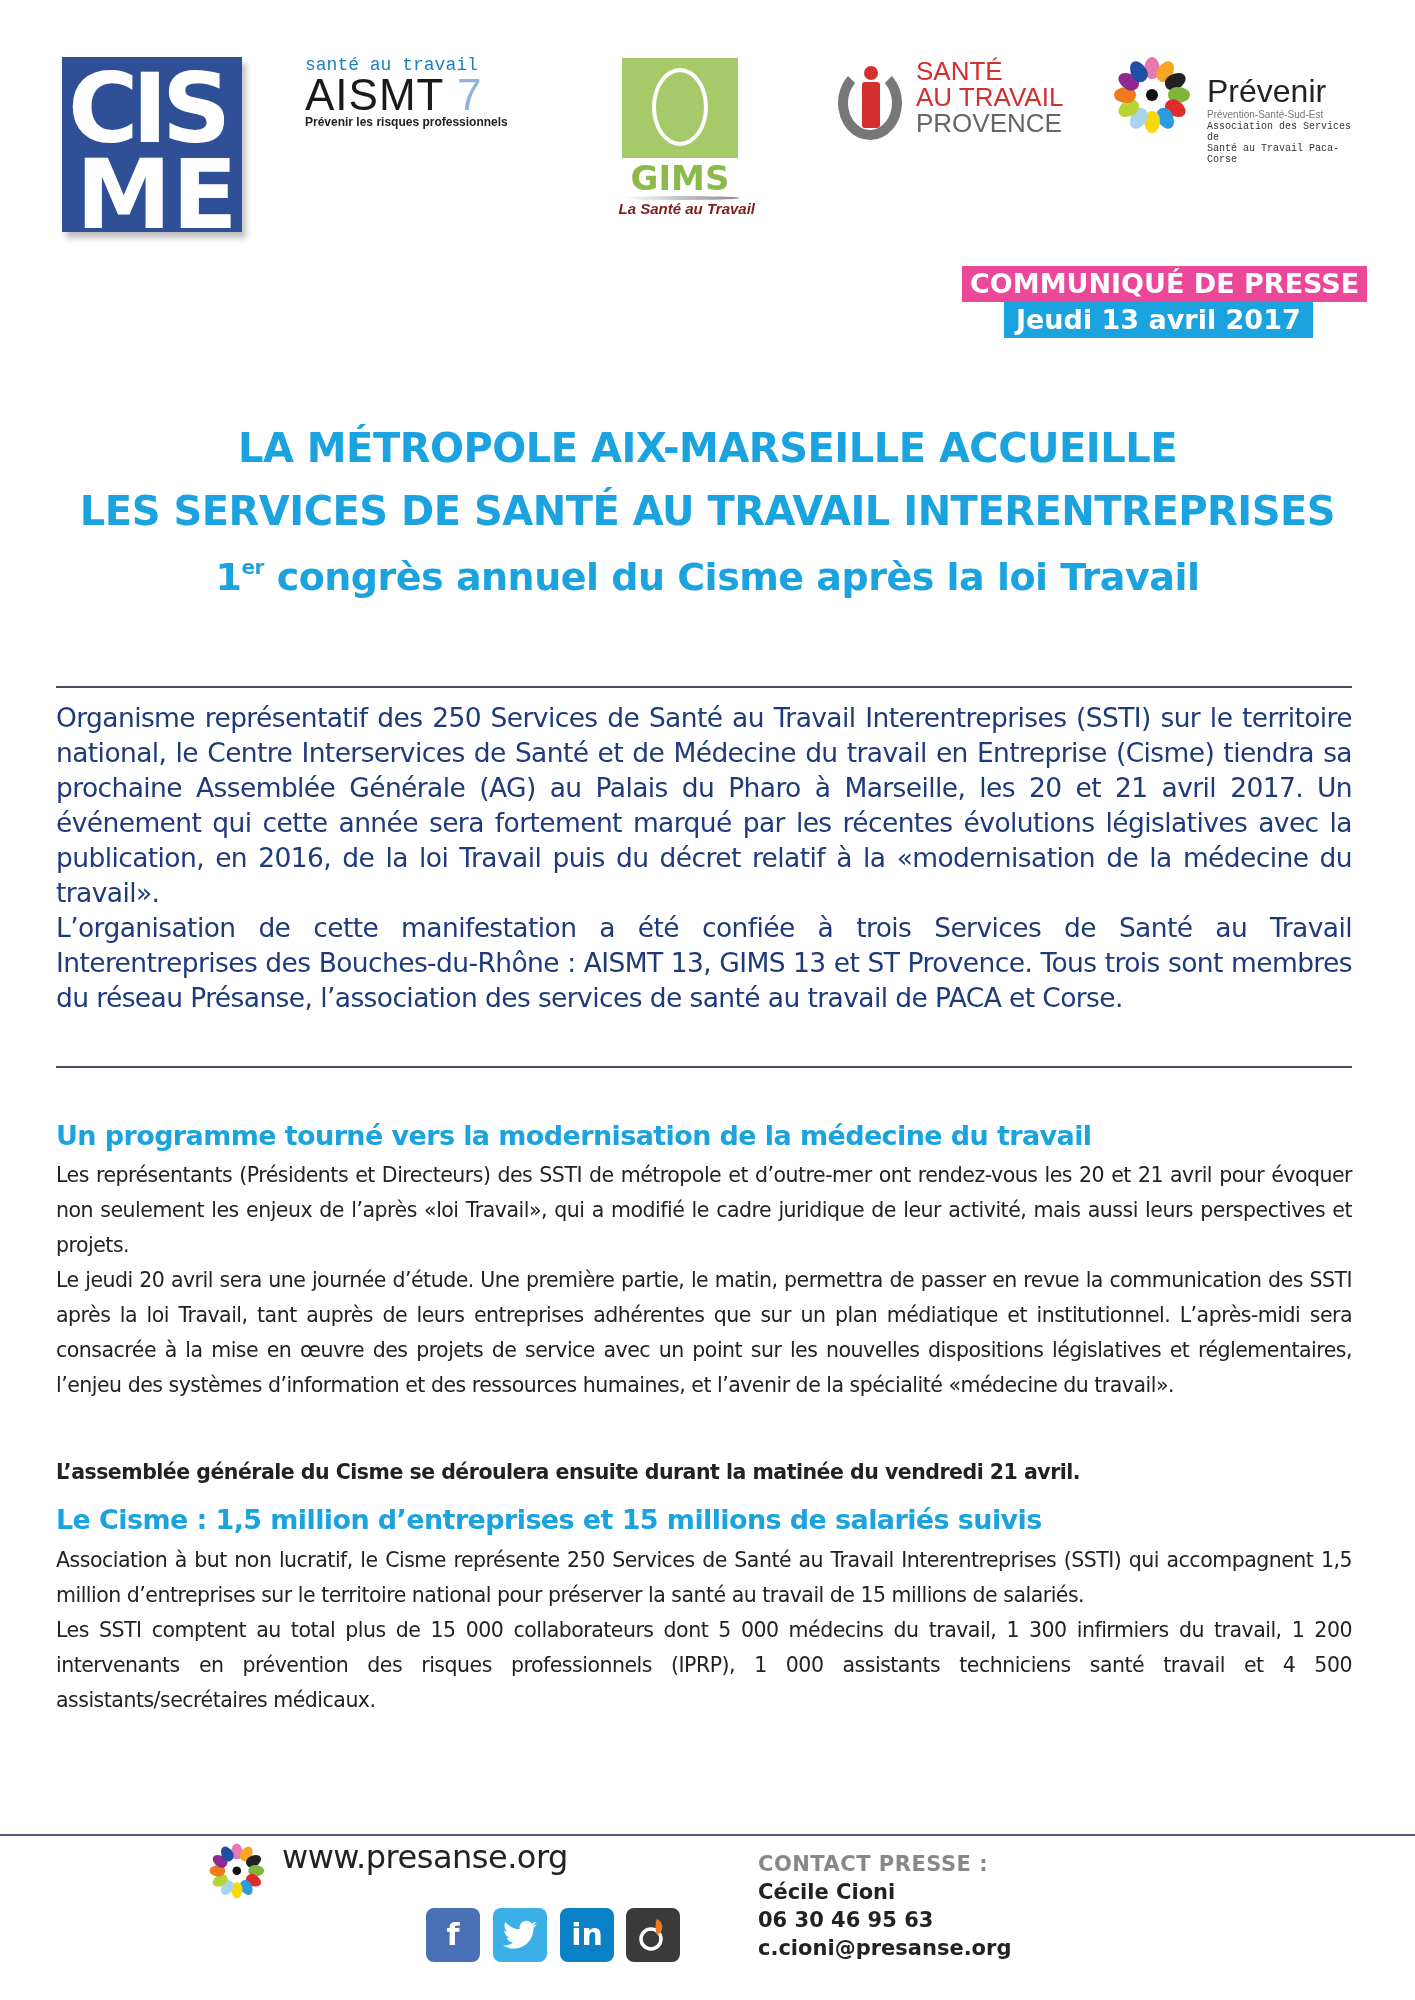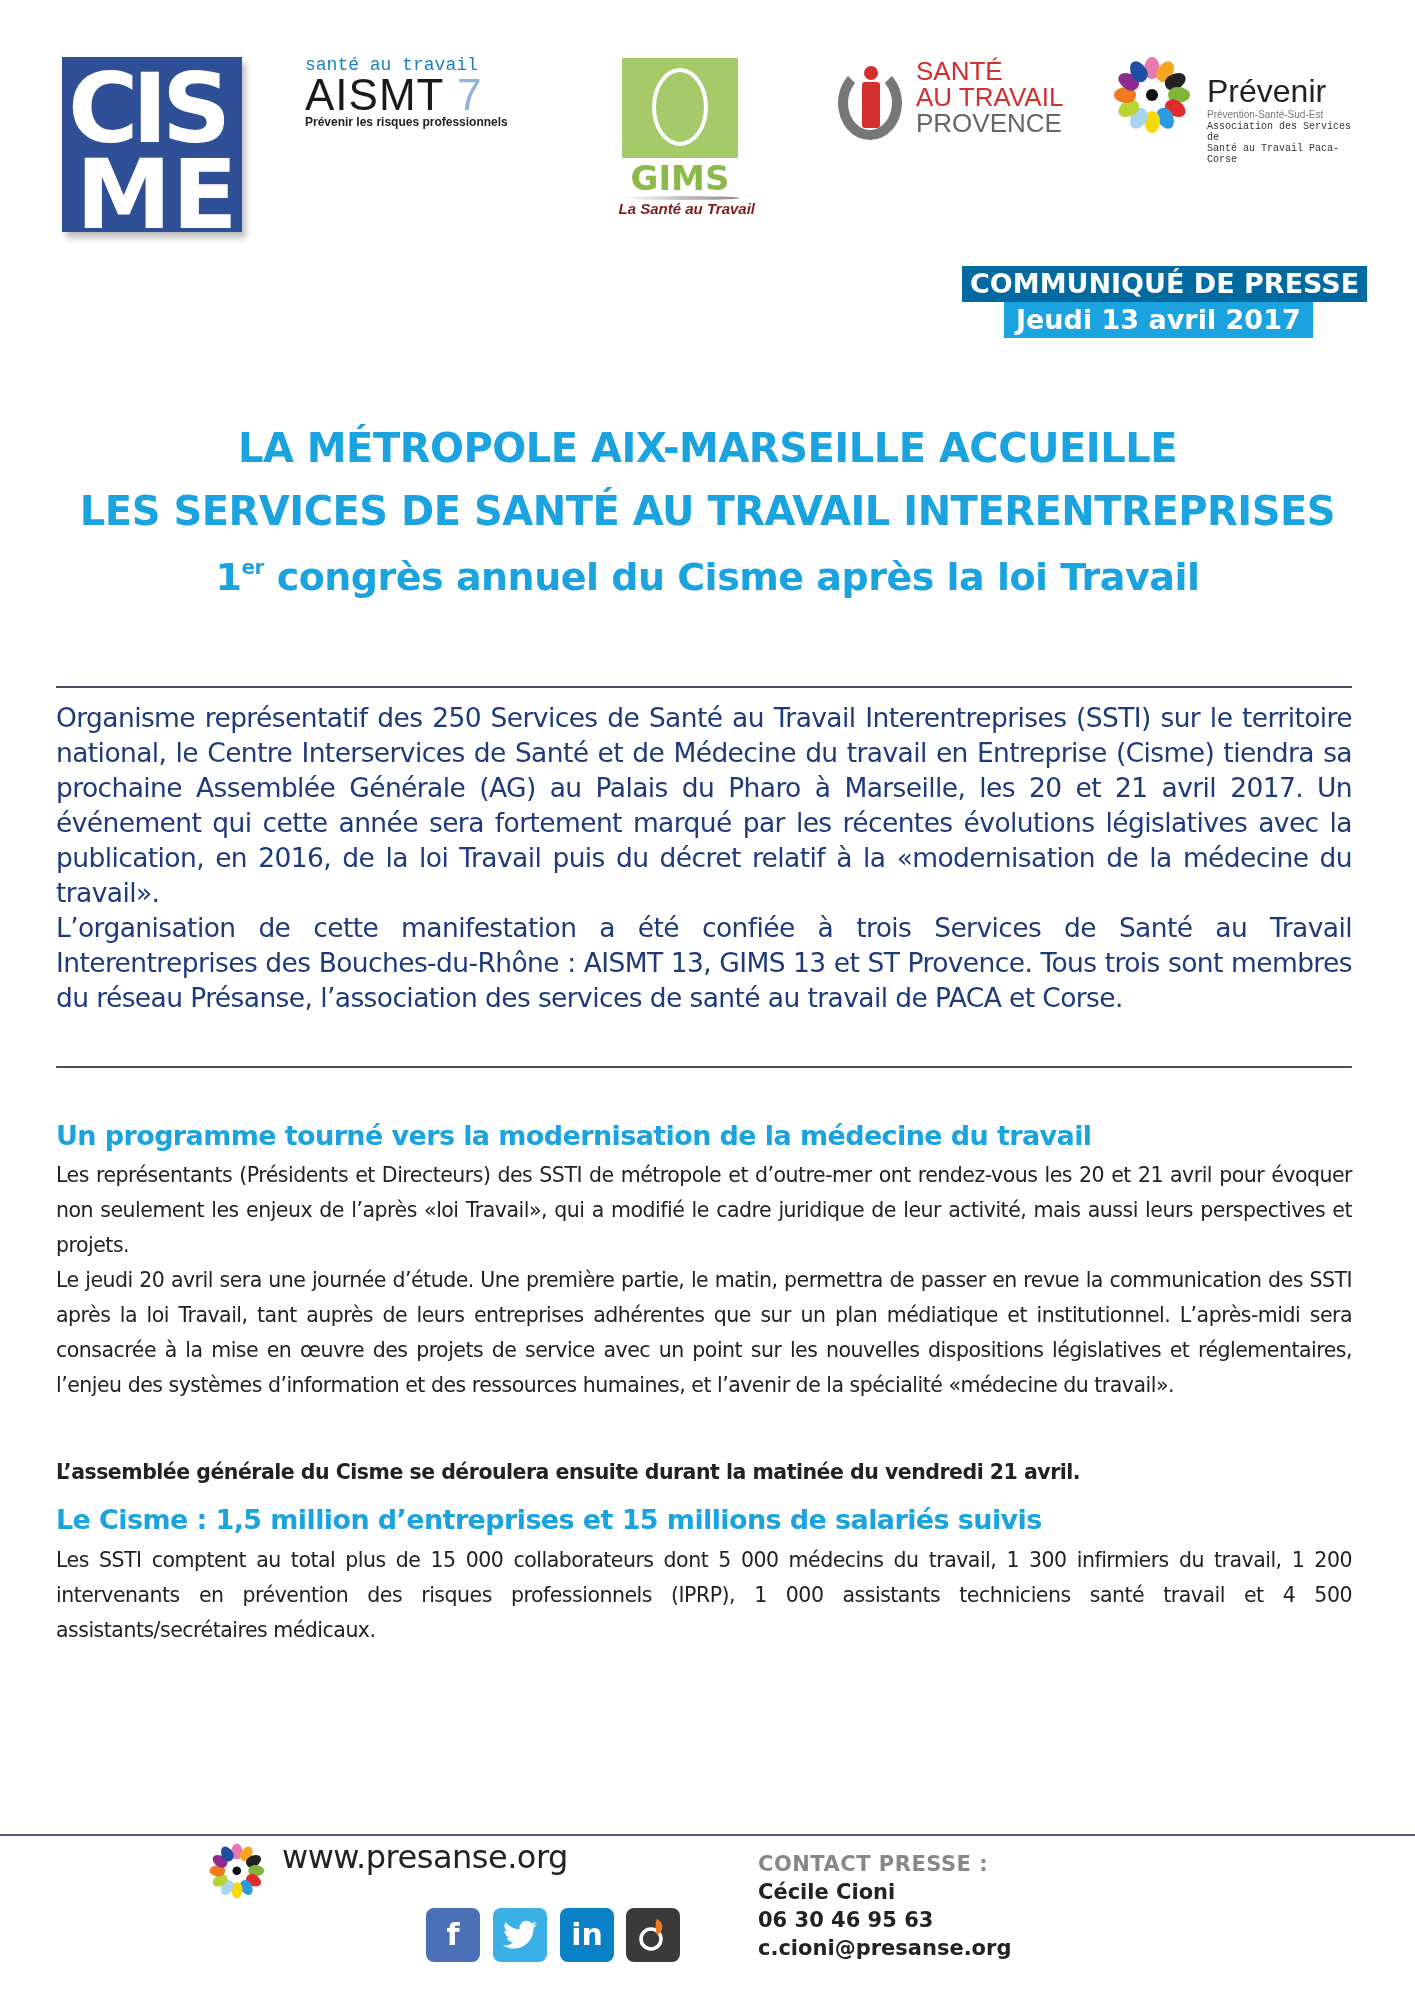--- a/index.html
+++ b/index.html
@@ -30,21 +30,21 @@
   .stp .grey { color: #666; }
   .presanse { left: 1112px; top: 55px; width: 250px; height: 90px; }
   .flower { position: relative; width: 80px; height: 80px; }
   .petal { position: absolute; width: 16px; height: 22px; border-radius: 50% 50% 50% 50% / 60% 60% 40% 40%; left: 32px; top: 2px; transform-origin: 8px 38px; }
   .flower .core { position: absolute; left: 34px; top: 34px; width: 12px; height: 12px; border-radius: 50%; background: #111; }
   .presanse .title { position: absolute; left: 95px; top: 20px; font-family: "Liberation Sans", sans-serif; font-size: 32px; line-height: 32px; color: #222; }
   .presanse .s1 { position: absolute; left: 95px; top: 54px; font-family: "Liberation Sans", sans-serif; font-size: 10px; color: #777; }
   .presanse .s2 { position: absolute; left: 95px; top: 66px; font-family: Liberation Mono, monospace; font-size: 10px; color: #333; line-height: 11px; }
 
   
-  .badge1 { left: 962px; top: 266px; background: #0369a1; color: #fff; font-family: "DejaVu Sans", sans-serif; font-weight: bold; font-size: 27px; line-height: 36px; padding: 0 8px; }
+  .badge1 { left: 962px; top: 266px; background: #ec4899; color: #fff; font-family: "DejaVu Sans", sans-serif; font-weight: bold; font-size: 27px; line-height: 36px; padding: 0 8px; }
   .badge2 { left: 1004px; top: 302px; background: #1ba3e0; color: #fff; font-family: "DejaVu Sans", sans-serif; font-weight: bold; font-size: 27px; line-height: 36px; padding: 0 12px; }
 
   
   .headline { left: 40px; width: 1335px; text-align: center; color: #1ba3e0; font-family: "DejaVu Sans", sans-serif; font-weight: bold; }
   .h1a { top: 425px; font-size: 40px; letter-spacing: -0.5px; }
   .h1b { top: 488px; font-size: 40px; letter-spacing: -0.5px; }
   .h2 { top: 555px; font-size: 38px; letter-spacing: -0.5px; }
   .h2 sup { font-size: 20px; vertical-align: 16px; }
 
   .rule { left: 56px; width: 1296px; height: 2px; background: #4a4a60; }
@@ -161,20 +161,21 @@
 <div class="abs body-text bt1">
   <p>Les représentants (Présidents et Directeurs) des SSTI de métropole et d’outre-mer ont rendez-vous les 20 et 21 avril pour évoquer non seulement les enjeux de l’après «loi Travail», qui a modifié le cadre juridique de leur activité, mais aussi leurs perspectives et projets.</p>
   <p>Le jeudi 20 avril sera une journée d’étude. Une première partie, le matin, permettra de passer en revue la communication des SSTI après la loi Travail, tant auprès de leurs entreprises adhérentes que sur un plan médiatique et institutionnel. L’après-midi sera consacrée à la mise en œuvre des projets de service avec un point sur les nouvelles dispositions législatives et réglementaires, l’enjeu des systèmes d’information et des ressources humaines, et l’avenir de la spécialité «médecine du travail».</p>
 </div>
 <div class="abs body-text bt2">
   <p>L’assemblée générale du Cisme se déroulera ensuite durant la matinée du vendredi 21 avril.</p>
 </div>
 
 <div class="abs sec-title st2">Le Cisme : 1,5 million d’entreprises et 15 millions de salariés suivis</div>
 <div class="abs body-text bt3">
+  <p>Association à but non lucratif, le Cisme représente 250 Services de Santé au Travail Interentreprises (SSTI) qui accompagnent 1,5 million d’entreprises sur le territoire national pour préserver la santé au travail de 15 millions de salariés.</p>
   <p>Les SSTI comptent au total plus de 15 000 collaborateurs dont 5 000 médecins du travail, 1 300 infirmiers du travail, 1 200 intervenants en prévention des risques professionnels (IPRP), 1 000 assistants techniciens santé travail et 4 500 assistants/secrétaires médicaux.</p>
 </div>
 
 <div class="abs rule r3"></div>
 <div class="abs foot-flower">
     <div class="flower" id="flower-foot">
       <div class="core"></div>
       <div class="petal" style="background: rgb(232, 121, 176); transform: rotate(0deg);"></div>
       <div class="petal" style="background: rgb(245, 166, 35); transform: rotate(30deg);"></div>
       <div class="petal" style="background: rgb(34, 34, 34); transform: rotate(60deg);"></div>

